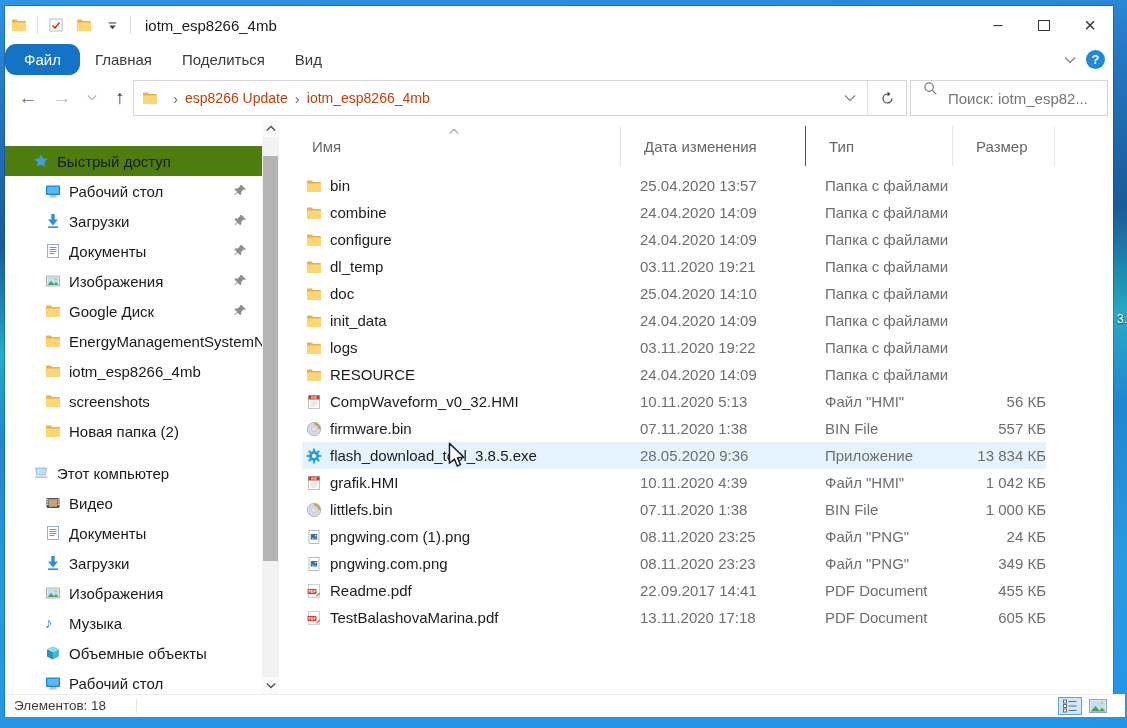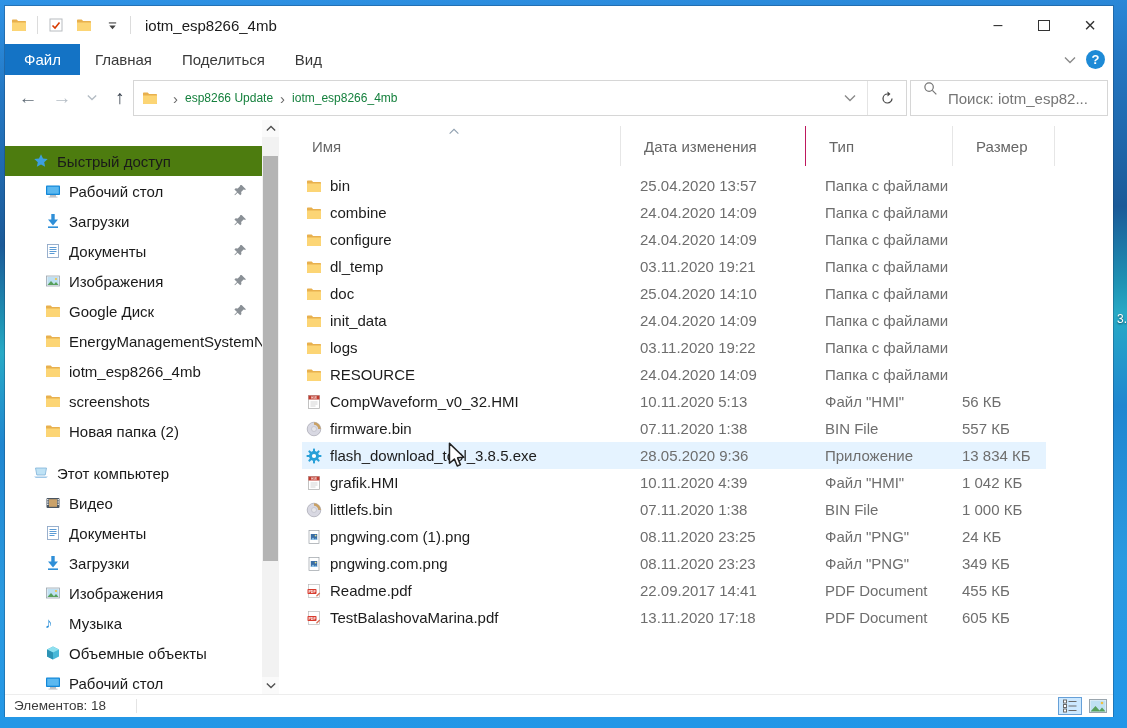--- a/index.html
+++ b/index.html
@@ -16,30 +16,30 @@
   .titlebar{position:absolute;left:0;top:0;width:1108px;height:38px;background:#fff;display:flex;align-items:center;}
   .tb-icon{width:18px;height:18px;display:inline-flex;align-items:center;justify-content:center;margin:0 5px;}
   .tb-sep{width:1px;height:18px;background:#dcdcdc;margin:0 4px;}
   .win-title{font-size:15px;color:#1a1a1a;margin-left:10px;}
   .win-controls{position:absolute;right:0;top:0;height:38px;display:flex;}
   .wc{width:46px;height:38px;display:flex;align-items:center;justify-content:center;font-size:16px;color:#333;}
   .wc .maxbox{width:10px;height:9px;border:1px solid #333;display:block;}
   .wc.close{font-size:20px;}
   
   .tabsrow{position:absolute;left:0;top:38px;width:1108px;height:31px;background:#fff;border-bottom:1px solid #ececec;display:flex;align-items:stretch;}
-  .tab{padding:0 15px;display:flex;align-items:center;font-size:15px;color:#3a3a3a;}
+  .tab{padding:0 15px;display:flex;align-items:center;font-size:15px;color:#3a3a3a;border-radius:11px;}
   .tab.active{background:#1473c5;color:#fff;padding:0 19px;}
   .ribbon-right{position:absolute;right:8px;top:38px;height:31px;display:flex;align-items:center;gap:10px;}
   .help-btn{width:19px;height:19px;border-radius:50%;background:#1e8ad6;color:#fff;font-size:13px;font-weight:bold;display:flex;align-items:center;justify-content:center;}
   
   .navrow{position:absolute;left:0;top:69px;width:1108px;height:45px;background:#fff;}
   .nav-arrow{position:absolute;top:0;height:45px;display:flex;align-items:center;justify-content:center;font-size:19px;}
   .addrbox{position:absolute;left:128px;top:5px;width:772px;height:34px;border:1px solid #d6d6d6;display:flex;align-items:center;background:#fff;}
   .crumb-chev{color:#6a6a6a;font-size:15px;margin:0 7px;}
-  .crumb{font-size:12px;color:#15803d;white-space:nowrap;}
+  .crumb{font-size:14px;color:#c2410c;white-space:nowrap;}
   .addr-right{margin-left:auto;display:flex;align-items:center;height:100%;}
   .addr-drop{width:34px;height:100%;display:flex;align-items:center;justify-content:center;}
   .addr-refresh{width:38px;height:100%;display:flex;align-items:center;justify-content:center;border-left:1px solid #e4e4e4;}
   .searchbox{position:absolute;left:905px;top:5px;width:196px;height:34px;border:1px solid #d6d6d6;display:flex;background:#fff;}
   .searchbox .sicon{margin:0 8px 0 12px;display:flex;}
   .search-input{border:none;outline:none;flex:1;font-size:15px;font-family:inherit;color:#333;min-width:0;background:transparent;}
   .search-input::placeholder{color:#757575;opacity:1;}
   
   .sidebar{position:absolute;left:0;top:114px;width:257px;height:574px;padding-top:26px;box-sizing:border-box;overflow:hidden;}
   .side-row{height:30px;display:flex;align-items:center;position:relative;font-size:15px;color:#1a1a1a;}
@@ -64,23 +64,23 @@
   .hcell.c-size{width:103px;border-left:1px solid #e6e6e6;border-right:1px solid #e6e6e6;}
   .sortglyph{position:absolute;left:158px;top:2px;}
   .rows{position:absolute;left:12px;top:46px;width:744px;}
   .frow{height:27px;display:flex;align-items:center;font-size:15px;}
   .frow.hovered{background:#e5f3ff;}
   .fcell{box-sizing:border-box;white-space:nowrap;overflow:hidden;}
   .fc-name{width:328px;display:flex;align-items:center;color:#1c1c1c;}
   .fc-name .fico{width:16px;height:16px;margin:0 8px 0 4px;flex:none;display:inline-flex;}
   .fc-date{width:185px;color:#6e6e6e;padding-left:10px;}
   .fc-type{width:147px;color:#6e6e6e;padding-left:10px;}
-  .fc-size{width:84px;color:#6e6e6e;text-align:left;}
+  .fc-size{width:84px;color:#6e6e6e;text-align:right;}
   
-  .statusbar{position:absolute;left:0;top:688px;width:1108px;height:22px;border-top:1px solid #ededed;background:#fff;}
+  .statusbar{position:absolute;left:0;top:688px;width:1108px;height:22px;border-top:1px solid #ededed;background:#fff;padding-left:12px;}
   .status-label{position:absolute;left:9px;top:3px;font-size:13.5px;color:#3a3a3a;}
   .status-sep{position:absolute;left:131px;top:4px;width:1px;height:14px;background:#e4e4e4;}
   .view-btn{position:absolute;top:2px;width:24px;height:18px;display:flex;align-items:center;justify-content:center;}
   .view-btn.details{left:1053px;background:#cce8ff;border:1px solid #66a0d8;box-sizing:border-box;}
   .view-btn.thumbs{left:1081px;}
   
   .desktop-frag{position:absolute;left:1117px;top:312px;color:#fff;font-size:12px;text-shadow:0 1px 2px rgba(0,0,0,.6);}
   .cursor{position:absolute;left:447px;top:442px;pointer-events:none;z-index:50;}
   svg{display:block;}
 </style>

